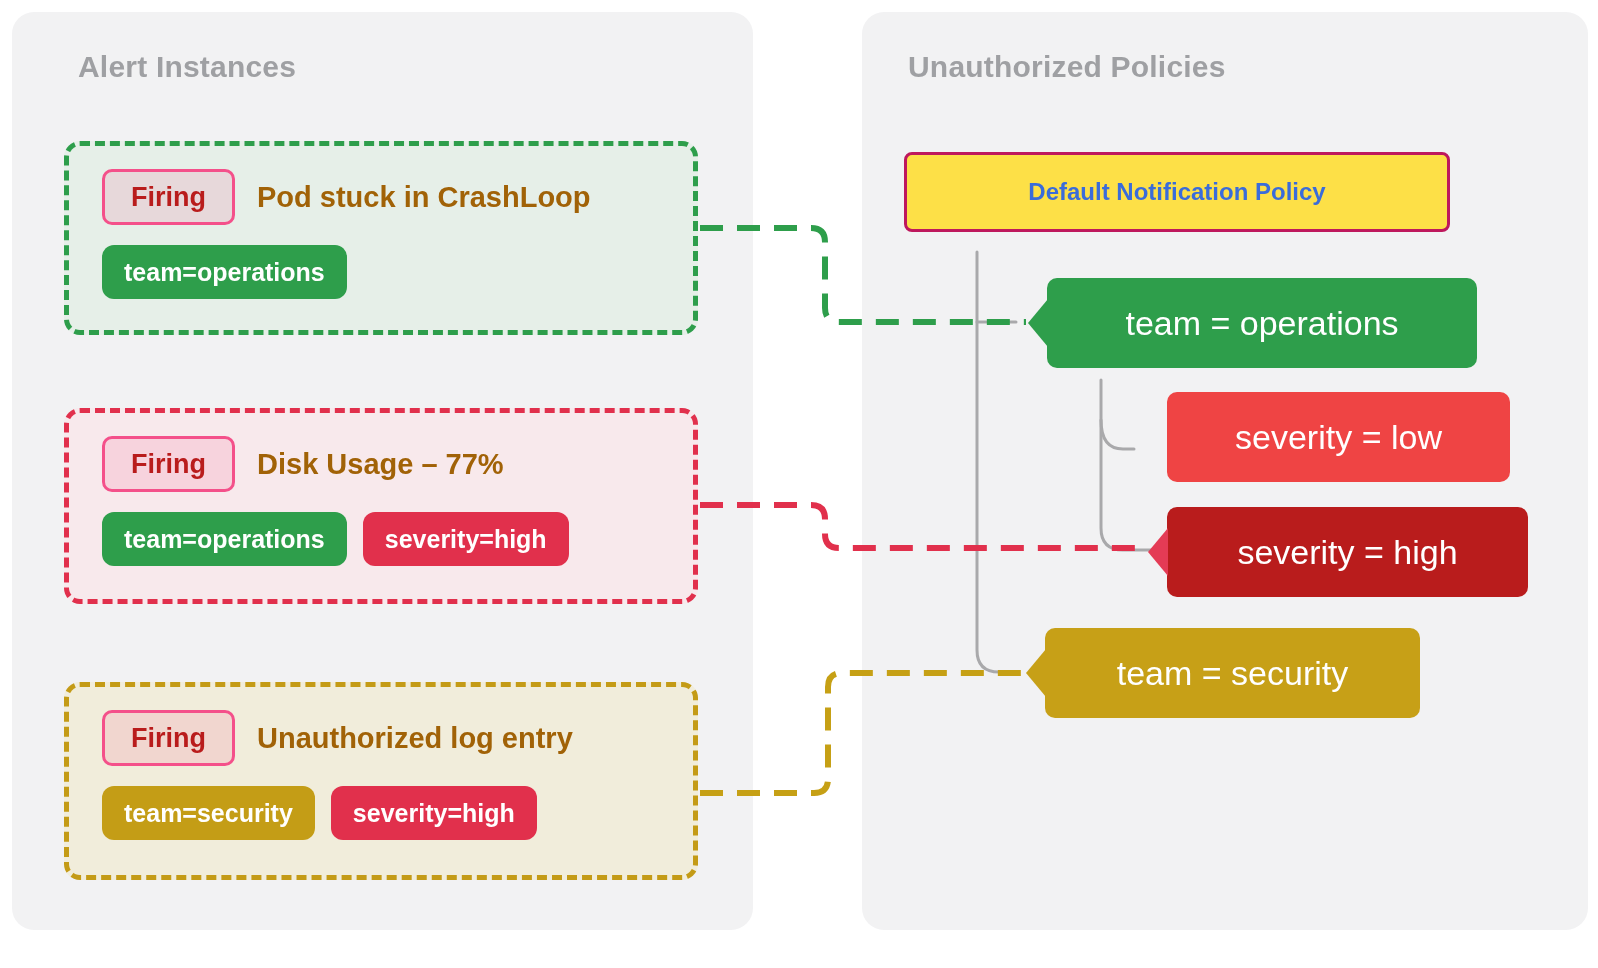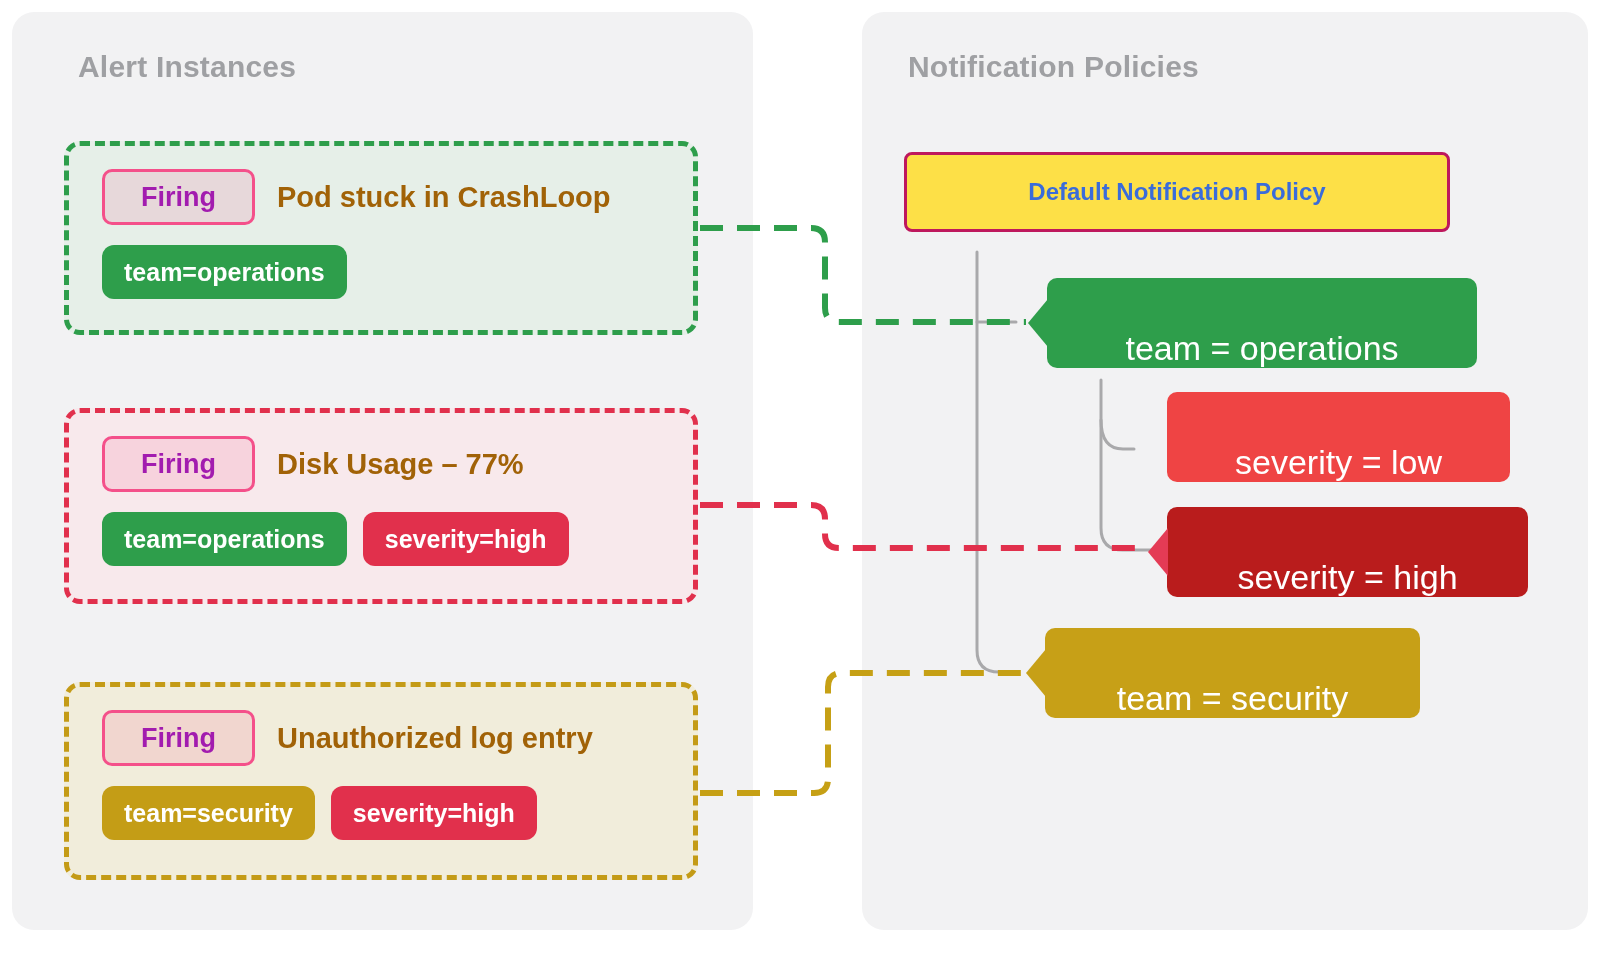--- a/index.html
+++ b/index.html
@@ -24,43 +24,43 @@
   
   .alert-card{
     position:absolute;left:64px;width:634px;border-radius:16px;z-index:2;
     border:5px dashed #000;box-sizing:border-box;padding:23px 33px;
   }
   .alert-card.green{top:141px;height:194px;border-color:#2e9e4b;background:#e6efe8;}
   .alert-card.red{top:408px;height:196px;border-color:#e1304c;background:#f8e9ec;}
   .alert-card.gold{top:682px;height:198px;border-color:#c49b16;background:#f1eddb;}
   .card-row1{display:flex;align-items:center;gap:22px;}
   .firing-badge{
-    padding:9px 36px;border:3px solid #f4508a;border-radius:10px;
-    background:rgba(244,80,138,0.14);color:#a21caf;font-size:27px;font-weight:600;line-height:1.2;
+    padding:9px 26px;border:3px solid #f4508a;border-radius:10px;
+    background:rgba(244,80,138,0.14);color:#b91c1c;font-size:27px;font-weight:600;line-height:1.2;
   }
   .alert-title{font-size:29px;font-weight:700;color:#a16207;white-space:nowrap;}
   .card-row2{display:flex;gap:16px;margin-top:20px;}
   .chip{
     height:54px;line-height:54px;padding:0 22px;border-radius:12px;
     color:#ffffff;font-size:25px;font-weight:700;white-space:nowrap;
   }
   .chip.green{background:#2e9e4b;}
   .chip.red{background:#e1304c;}
   .chip.gold{background:#c49d16;}
 
   
   .root-box{
     position:absolute;left:904px;top:152px;width:546px;height:80px;box-sizing:border-box;z-index:2;
     background:#fde047;border:3px solid #be185d;border-radius:8px;
     display:flex;align-items:center;justify-content:center;
     color:#3a6cda;font-size:24px;font-weight:700;white-space:nowrap;
   }
   .pb{
     position:absolute;height:90px;border-radius:10px;z-index:2;
-    display:flex;align-items:flex-end;justify-content:center;
+    display:flex;align-items:center;justify-content:center;
     color:#ffffff;font-size:34px;font-weight:500;white-space:nowrap;
   }
   .pb .notch{
     position:absolute;left:-19px;top:50%;transform:translateY(-50%);
     width:20px;height:48px;clip-path:polygon(100% 0, 0 50%, 100% 100%);
   }
   .pb.green{left:1047px;top:278px;width:430px;background:#2e9e4b;}
   .pb.green .notch{background:#2e9e4b;}
   .pb.orange{left:1167px;top:392px;width:343px;background:#ef4444;}
   .pb.red{left:1167px;top:507px;width:361px;background:#b91c1c;}
@@ -70,21 +70,21 @@
 </style>
 </head>
 <body>
 
 <div class="canvas">
 
   <div class="panel left"></div>
   <div class="panel right"></div>
 
   <h2 class="panel-title left">Alert Instances</h2>
-  <h2 class="panel-title right">Notification Policies</h2>
+  <h2 class="panel-title right">Unauthorized Policies</h2>
 
   <svg class="overlay" width="1598" height="968" viewBox="0 0 1598 968">
 
     <path class="tree" d="M977,252 V650 Q977,672 999,672 H1006"></path>
     <path class="tree" d="M977,322 H1016"></path>
     <path class="tree" d="M1101,380 V528 Q1101,550 1123,550 H1160"></path>
     <path class="tree" d="M1101,420 Q1101,449 1123,449 H1134"></path>
 
     <path class="conn green" d="M700,228 H811 Q825,228 825,242 V308 Q825,322 839,322 H1026"></path>
     <path class="conn red" d="M700,505 H811 Q825,505 825,519 V534 Q825,548 839,548 H1146"></path>

